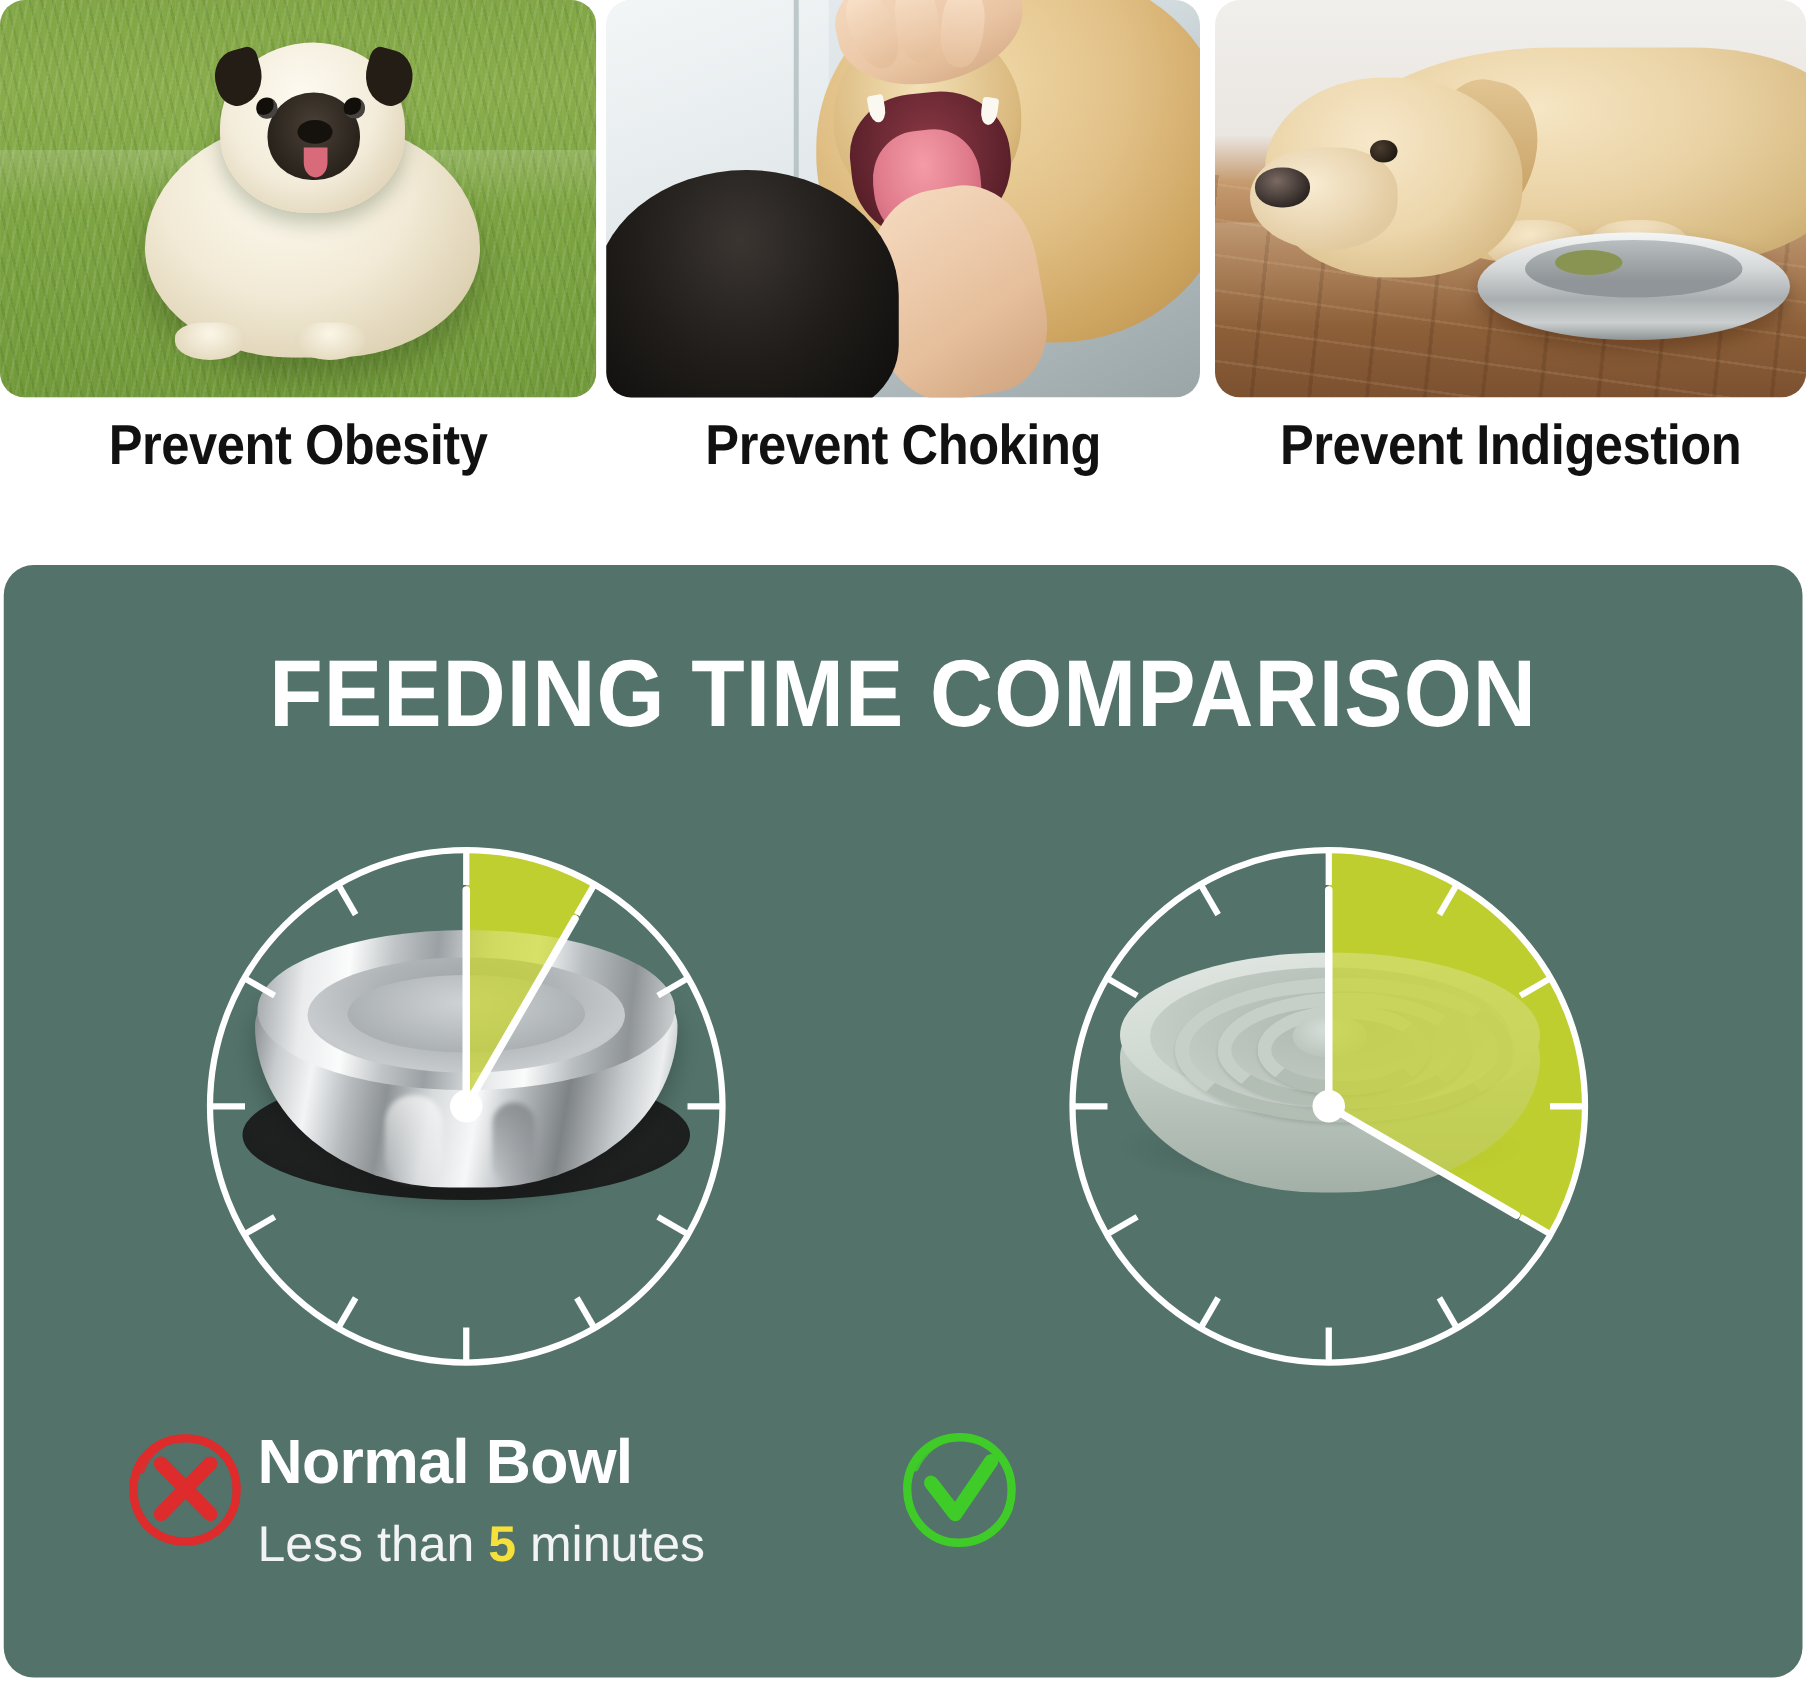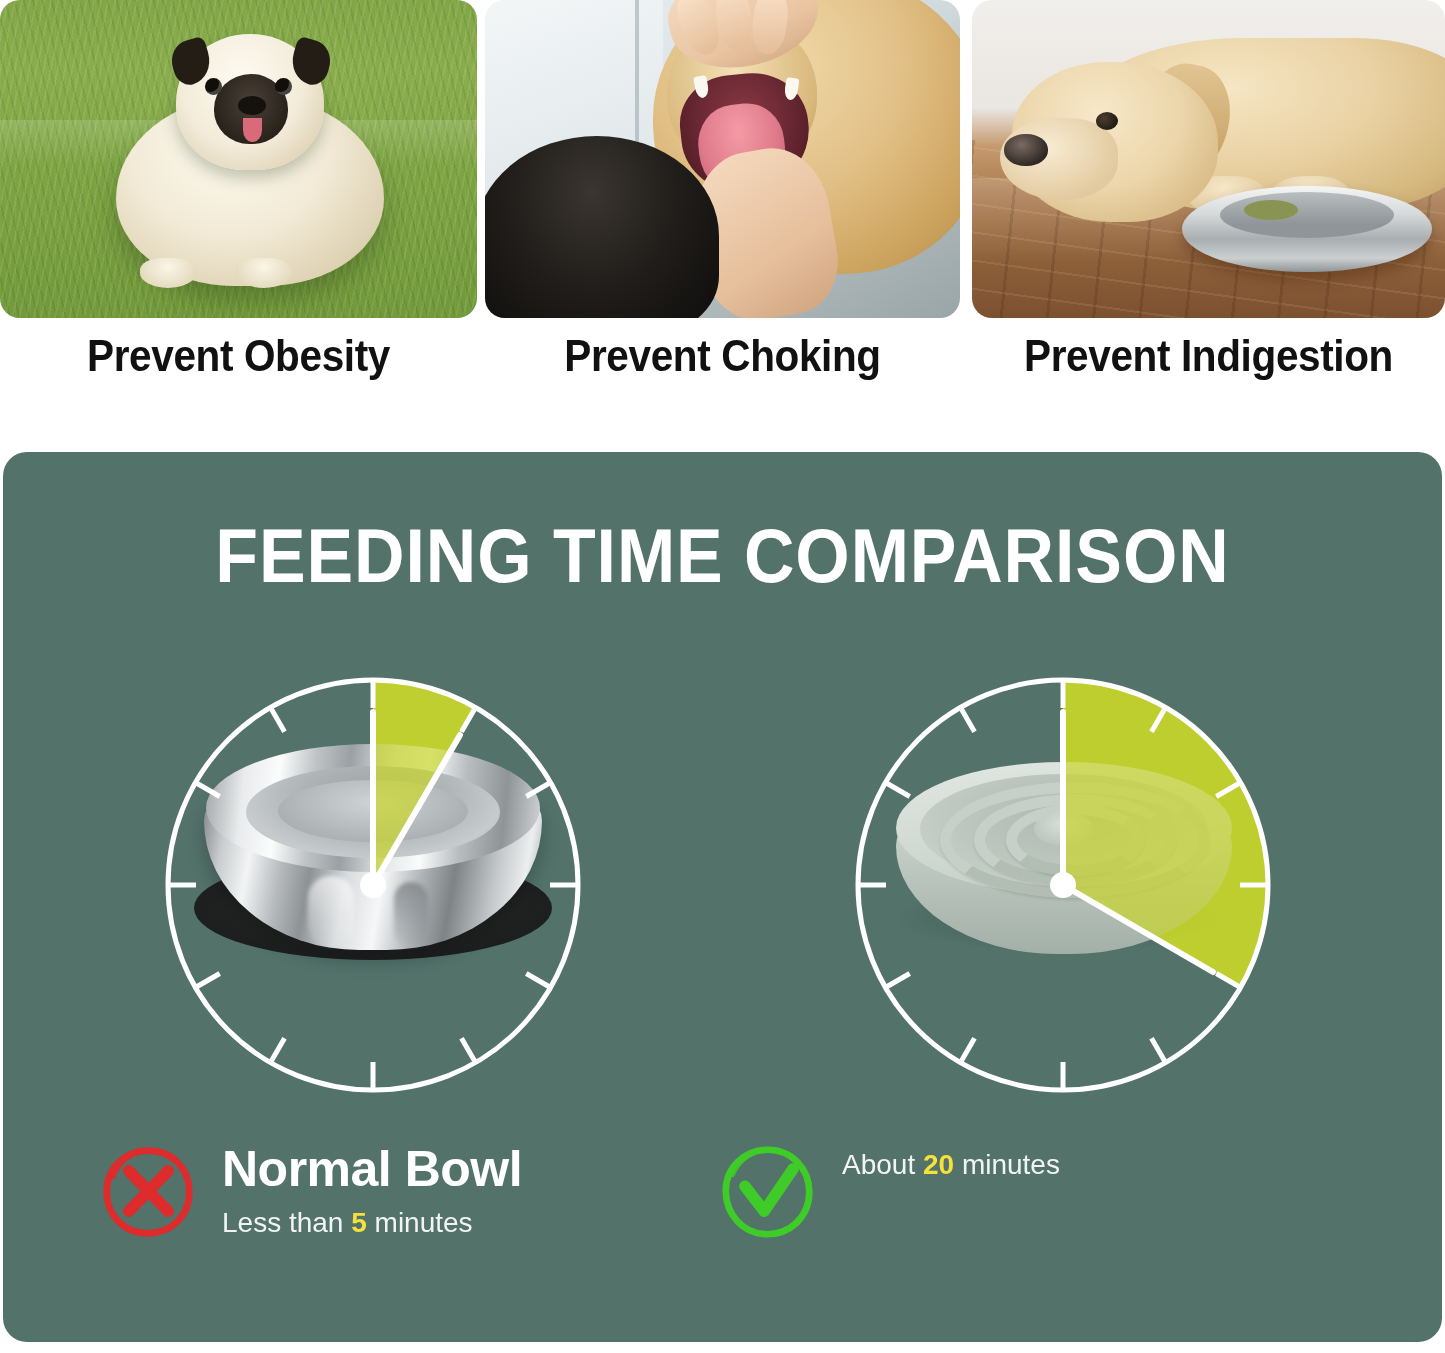--- a/index.html
+++ b/index.html
@@ -264,28 +264,29 @@
     background:radial-gradient(ellipse at 46% 36%,#d6ded8,#b9c4bc 74%);
   }
   
   .wedge-tint{position:absolute;left:0;top:0;width:430px;height:430px;pointer-events:none;}
 
   
   .result{position:absolute;top:1140px;height:120px;}
   #result-normal{left:100px;}
   #result-slow{left:720px;}
   .result-icon{position:absolute;left:0;top:4px;width:96px;height:96px;}
-  .result-text{position:absolute;left:122px;top:0;}
+  .result-text{position:absolute;left:106px;top:0;}
   .result-title{
     font-size:50px;font-weight:700;color:#ffffff;line-height:58px;white-space:nowrap;
     font-family:"Liberation Sans",sans-serif;letter-spacing:-.5px;
   }
   .result-sub{
-    font-size:28px;font-weight:400;color:#f2f4f3;line-height:50px;white-space:nowrap;
+    font-size:40px;font-weight:400;color:#f2f4f3;line-height:50px;white-space:nowrap;
     font-family:"Liberation Sans",sans-serif;
+    margin-top:13px;
   }
   .hl-num{color:#f5e03c;font-weight:700;}
 </style>
 </head>
 <body>
 
 <div id="photo-strip">
 
   <div class="photo-card" id="photo-card-obesity">
     <div class="photo-inner">
@@ -453,19 +454,14 @@
   </div>
 </div>
 
 <div class="result" id="result-slow">
   <svg class="result-icon" viewBox="0 0 100 100">
     <path d="M50 6 C75 6 93 26 93 50 C93 76 73 94 49 94 C24 94 6 73 6 49 C6 24 26 6 50 6 Z" fill="none" stroke="#3FCB28" stroke-width="7" stroke-linecap="round"></path>
     <path d="M13 32 C19 18 32 8 46 6" fill="none" stroke="#3FCB28" stroke-width="5" stroke-linecap="round" opacity=".85"></path>
     <path d="M26 44 L46 70 L76 26" fill="none" stroke="#3FCB28" stroke-width="12" stroke-linecap="round" stroke-linejoin="round"></path>
   </svg>
   <div class="result-text">
-    <div class="result-sub">
-      <span>About</span>
-      <span class="hl-num">20</span>
-      <span>minutes</span>
-    </div>
   </div>
 </div>
 
 </body></html>

